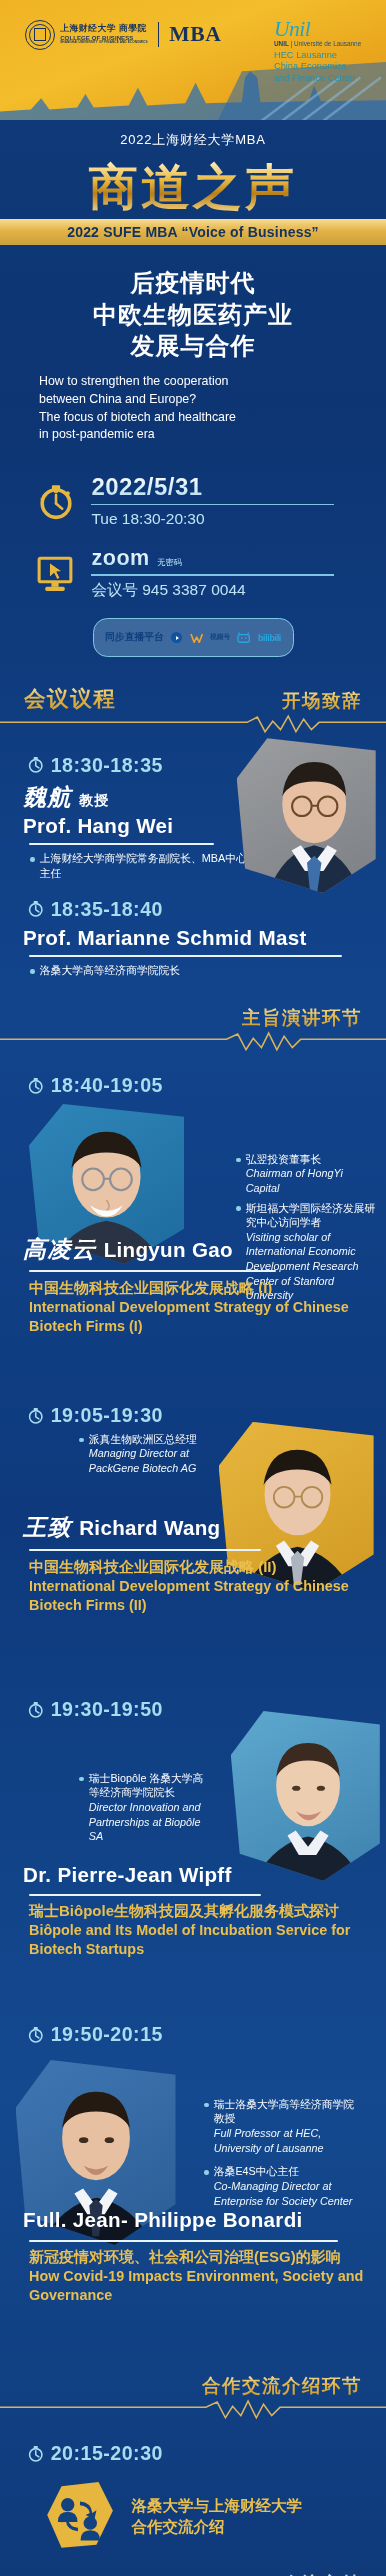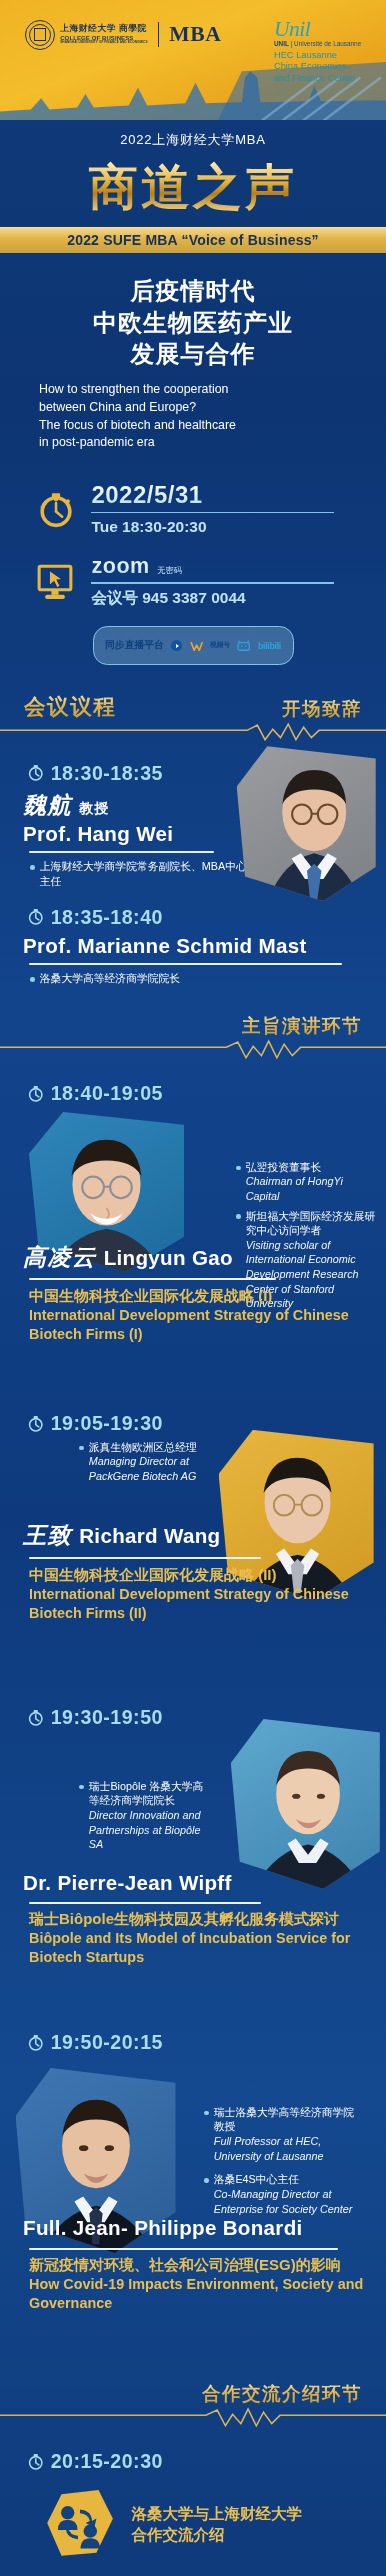--- a/index.html
+++ b/index.html
@@ -37,41 +37,41 @@
   .unil-line b { color:#14457a; }
   .hec { color:#2a8fa8; font-size:9.3px; line-height:1.22; margin-top:3.1px; }
 
   
   .title-zone { position:relative; padding:11.3px 0 0; text-align:center; }
   .sub-2022 { font-size:13px; letter-spacing:0.8px; color:#ffffff; font-weight:500; }
   .cn-brand { margin-top:11.3px; font-size:49px; font-weight:bold; letter-spacing:3.1px;
               background:linear-gradient(180deg,#fff0c0 0%,#e8b53c 38%,#b97f18 62%,#f5d98b 100%);
               -webkit-background-clip:text; background-clip:text; color:transparent;
               font-family:"DejaVu Serif",serif; line-height:1.1; }
-  .gold-band { margin-top:13px; height:26px;
+  .gold-band { margin-top:5px; height:26px;
                background:linear-gradient(180deg,#f7dc93 0%,#e3b346 45%,#caa13b 100%);
                display:flex; align-items:center; justify-content:center; }
   .gold-band span { color:#12325f; font-size:14px; font-weight:bold; letter-spacing:0.2px; }
 
   .big-cn { margin-top:21.6px; font-size:24px; font-weight:bold; line-height:1.32;
             letter-spacing:1px; }
   .lead-en { margin-top:11.3px; font-size:12.4px; line-height:1.42; text-align:left;
              padding:0 39px; font-weight:500; }
 
   
   .info-wrap { margin-top:29px; padding:0 31px; }
   .info-row { display:flex; align-items:center; gap:13.4px; margin-bottom:17.5px; }
   .info-ico { flex:0 0 47px; height:47px; display:flex; align-items:center; justify-content:center; }
   .info-txt { flex:1; }
   .info-main { font-size:24px; font-weight:bold; letter-spacing:0.5px;
                background:linear-gradient(180deg,#ffffff 0%,#d8eef8 55%,#a9d8ef 100%);
                -webkit-background-clip:text; background-clip:text; color:transparent; }
   .info-main.small { font-size:21.6px; }
   .info-rule { height:1.5px; background:#7fc6e4; margin:3.1px 0 4.1px; width:92%; }
-  .info-sub { font-size:15.5px; color:#bfe5f5; font-weight:700; }
+  .info-sub { font-size:15.5px; color:#bfe5f5; font-weight:400; }
   .info-tag { font-size:8.2px; color:#bfe5f5; margin-left:5.2px; vertical-align:middle; }
 
   .live-pill { margin:5.2px auto 0; width:201px; height:39px; border-radius:14.4px;
                border:1px solid #7fc6e4; background:rgba(180,225,245,.28);
                display:flex; align-items:center; justify-content:center; gap:7.2px; }
   .live-pill .lab { font-size:9.8px; font-weight:bold; color:#0e3f7e; }
   .play-dot { width:11.3px; height:11.3px; border-radius:50%; background:#10539e;
               display:flex; align-items:center; justify-content:center; }
   .play-dot i { width:0; height:0; border-left:3.6px solid #fff;
                 border-top:2.3px solid transparent; border-bottom:2.3px solid transparent; margin-left:1px; }

